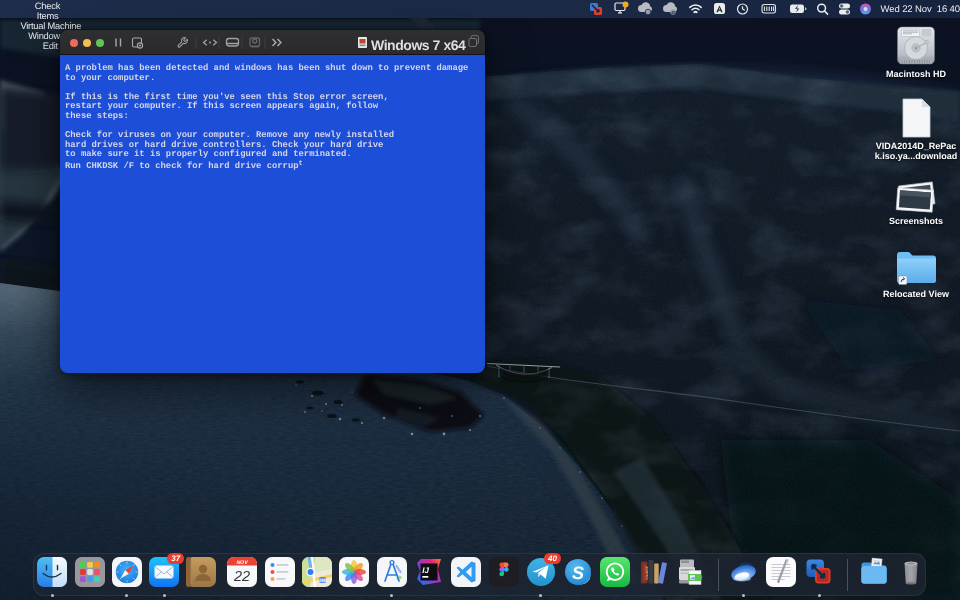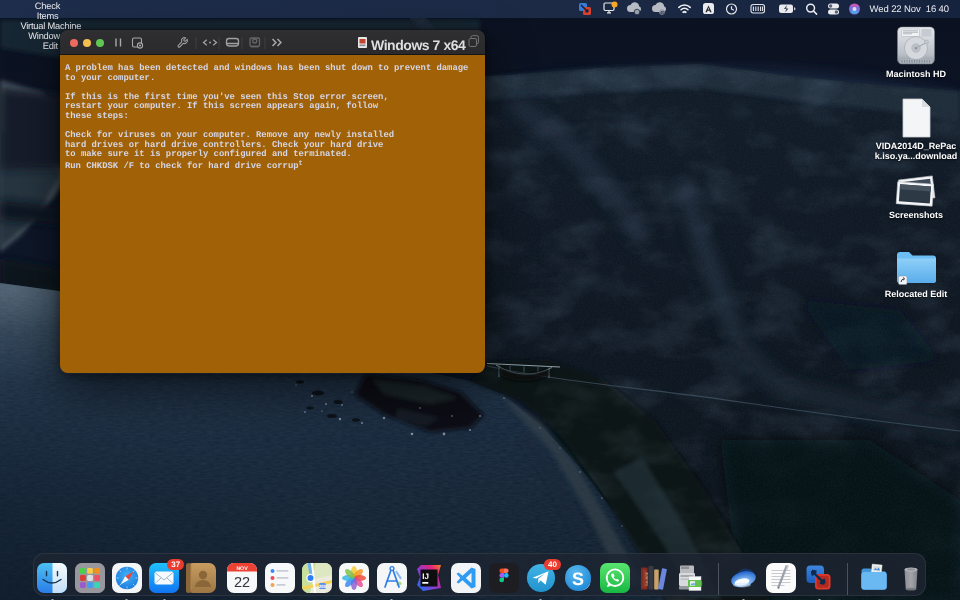--- a/index.html
+++ b/index.html
@@ -5,39 +5,39 @@
 body{font-family:"Liberation Sans",sans-serif;position:relative;-webkit-font-smoothing:antialiased;text-rendering:geometricPrecision;}
 #wall{position:absolute;left:0;top:0;}
 
 #menubar{position:absolute;left:0;top:0;width:960px;height:18px;
  background:linear-gradient(90deg,#1e2d4b 0%,#1c2a46 55%,#16233e 100%);
  color:#e9eaee;font-size:9.3px;letter-spacing:-0.2px;display:flex;align-items:center;}
 #menubar .l{display:flex;align-items:center;white-space:nowrap;flex-direction:column;}
 #menubar .apple{margin-left:11.5px;width:11px;}
 #menubar .mi{margin-left:0;}
 #menubar .r{margin-left:auto;display:flex;align-items:center;}
-#menubar .date{margin-right:11px;white-space:nowrap;font-size:9.5px;letter-spacing:-0.1px;}
+#menubar .date{white-space:nowrap;font-size:9.5px;letter-spacing:-0.1px;}
 
 #win{position:absolute;left:59px;top:29px;width:427px;height:345px;border-radius:9px;
  box-shadow:0 18px 45px rgba(0,0,0,.55),0 2px 10px rgba(0,0,0,.4);overflow:hidden;
  border:1px solid rgba(0,0,0,.4);}
 #titlebar{height:25px;background:linear-gradient(#2f2f31,#2a2a2c);position:relative;
  border-bottom:1px solid #151516;}
 .tl{position:absolute;top:8.5px;width:8.5px;height:8.5px;border-radius:50%;}
-#bsod{position:absolute;left:0;top:25px;width:427px;height:320px;background:#a16207;}
+#bsod{position:absolute;left:0;top:25px;width:427px;height:320px;background:#1d4ed8;}
 #bsod pre{margin:0;padding:9px 0 0 5px;font-family:"Liberation Mono",monospace;
  font-size:8.85px;line-height:9.6px;color:#d4d5e6;font-weight:bold;}
 
 .dicon{position:absolute;text-align:center;color:#fff;font-size:9px;font-weight:bold;
  text-shadow:0 1px 2px rgba(0,0,0,.8);}
 .dicon .lab{margin-top:3px;line-height:9.5px;}
 
 #dock{position:absolute;left:33px;top:553px;width:893px;height:43px;border-radius:11px;
  background:rgba(29,37,50,.82);border:1px solid rgba(255,255,255,.07);
- display:flex;align-items:flex-end;}
+ display:flex;align-items:center;font-style:italic;}
 .di{width:30px;height:30px;margin-left:7.3px;position:relative;top:-2.5px;flex:0 0 auto;}
 .di svg{display:block;}
 .dsep{width:1px;height:32px;background:rgba(255,255,255,.22);margin-left:7.3px;flex:0 0 auto;}
 .rdot{position:absolute;left:50%;margin-left:-1.5px;top:36.5px;width:3px;height:3px;border-radius:50%;
  background:rgba(210,218,228,.85);}
 .badge{position:absolute;top:-4px;right:-5px;background:#ec3b2f;color:#fff;font-size:8px;
  font-weight:bold;border-radius:7px;padding:1px 4px;line-height:9px;}
 </style></head>
 <body>
 <svg id="wall" width="960" height="600" viewBox="0 0 960 600">
@@ -355,21 +355,21 @@
   </svg>
   <div class="lab">Macintosh HD</div>
  </div>
  <div class="dicon" style="left:866px;top:97px;width:100px;">
   <svg width="31" height="42" viewBox="0 0 31 42" style="display:block;margin:0 auto;">
    <path d="M2,2 H21 L29,10 V40 H2 Z" fill="#f4f5f7" stroke="#c9ccd2" stroke-width="0.8"></path>
    <path d="M21,2 L29,10 H21 Z" fill="#d8dbe0"></path>
   </svg>
   <div class="lab">VIDA2014D_RePac<br>k.iso.ya...download</div>
  </div>
- <div class="dicon" style="left:876px;top:174px;width:80px;">
+ <div class="dicon" style="left:876px;top:180px;width:80px;">
   <svg width="44" height="34" viewBox="0 0 44 34" style="display:block;margin:0 auto;">
    <g transform="rotate(-7 22 17)">
     <rect x="6" y="4" width="34" height="22" fill="#f2f3f5" stroke="#c4c8ce" stroke-width="0.6"></rect>
     <rect x="8.5" y="6.5" width="29" height="17" fill="#3e4a58"></rect>
    </g>
    <g transform="rotate(4 22 19)">
     <rect x="3" y="9" width="36" height="22" fill="#f6f7f8" stroke="#c4c8ce" stroke-width="0.6"></rect>
     <rect x="5.5" y="11.5" width="31" height="17" fill="#2e3946"></rect>
     <rect x="5.5" y="11.5" width="31" height="5" fill="#47525f"></rect>
    </g>
@@ -382,21 +382,21 @@
     <linearGradient id="fldg" x1="0" y1="0" x2="0" y2="1">
      <stop offset="0" stop-color="#8ed0f8"></stop>
             <stop offset="1" stop-color="#5aacec"></stop>
     </linearGradient>
    </defs>
    <path d="M2,6 a3,3 0 0 1 3,-3 H14 l3.5,3.5 H38 a3,3 0 0 1 3,3 V31 a3,3 0 0 1 -3,3 H5 a3,3 0 0 1 -3,-3 Z" fill="#6cbdf4"></path>
    <path d="M2,9.5 H41 V31 a3,3 0 0 1 -3,3 H5 a3,3 0 0 1 -3,-3 Z" fill="url(#fldg)"></path>
    <rect x="3.5" y="27" width="8.5" height="8.5" rx="1.5" fill="#f2f5f8" stroke="#8a93a0" stroke-width="0.5"></rect>
    <path d="M6,33 a3.5,3.5 0 0 1 3.5,-3.2 l-1.3,-1.3 m1.3,1.3 l-1.3,1.3" stroke="#30363e" stroke-width="1" fill="none"></path>
   </svg>
-  <div class="lab">Relocated Edit</div>
+  <div class="lab">Relocated View</div>
  </div>
 </div>
 <div id="dock">
     <div class="di" style="margin-left:3.3px">
       <svg width="30" height="30" viewBox="0 0 30 30">
 <defs>
           <linearGradient id="fin1" x1="0" y1="0" x2="0" y2="1">
             <stop offset="0" stop-color="#4dc0f2"></stop>
             <stop offset="1" stop-color="#2a7de8"></stop>
           </linearGradient>

